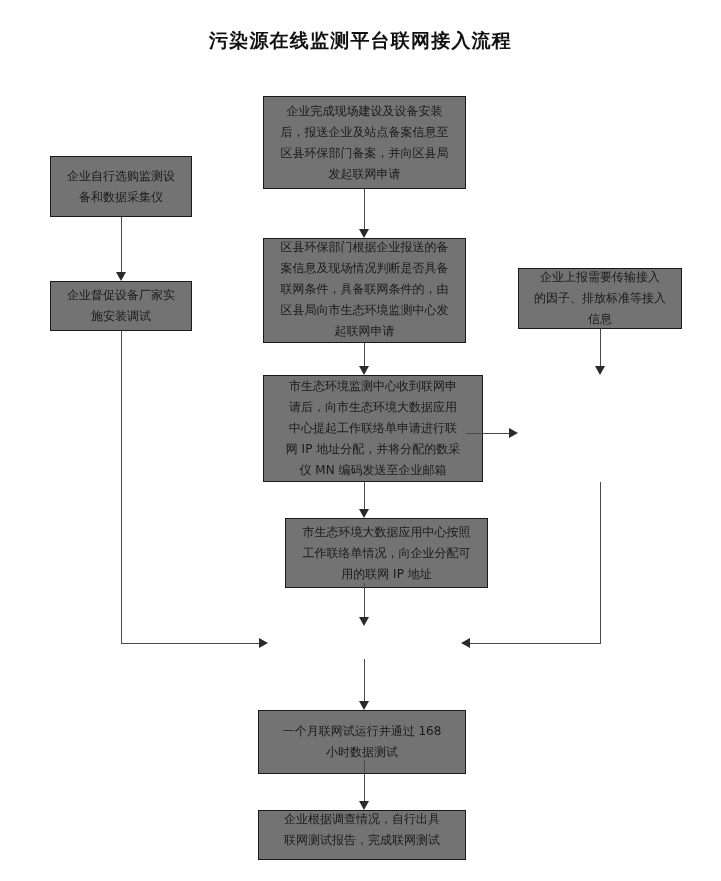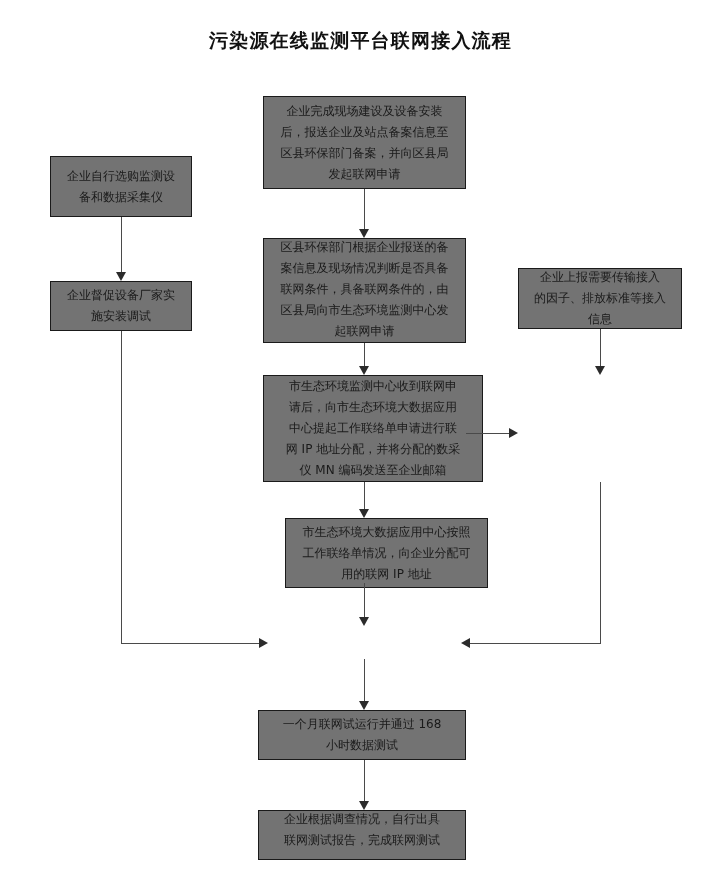--- a/index.html
+++ b/index.html
@@ -129,21 +129,21 @@
   </div>
 
   <div class="node" style="left:518px; top:268px; width:164px; height:61px;">
     <span class="txt">企业上报需要传输接入
 的因子、排放标准等接入
 信息</span>
   </div>
 
 
 
-  <div class="node" style="left:258px; top:710px; width:208px; height:50px;">
+  <div class="node" style="left:258px; top:710px; width:208px; height:64px;">
     <span class="txt">一个月联网试运行并通过 168
 小时数据测试</span>
   </div>
 
   <div class="node" style="left:258px; top:810px; width:208px; height:50px;align-items:flex-end;">
     <span class="txt">企业根据调查情况，自行出具
 联网测试报告，完成联网测试</span>
   </div>
 
   <div class="vline" style="left:121px; top:217px; height:55px;"></div>

